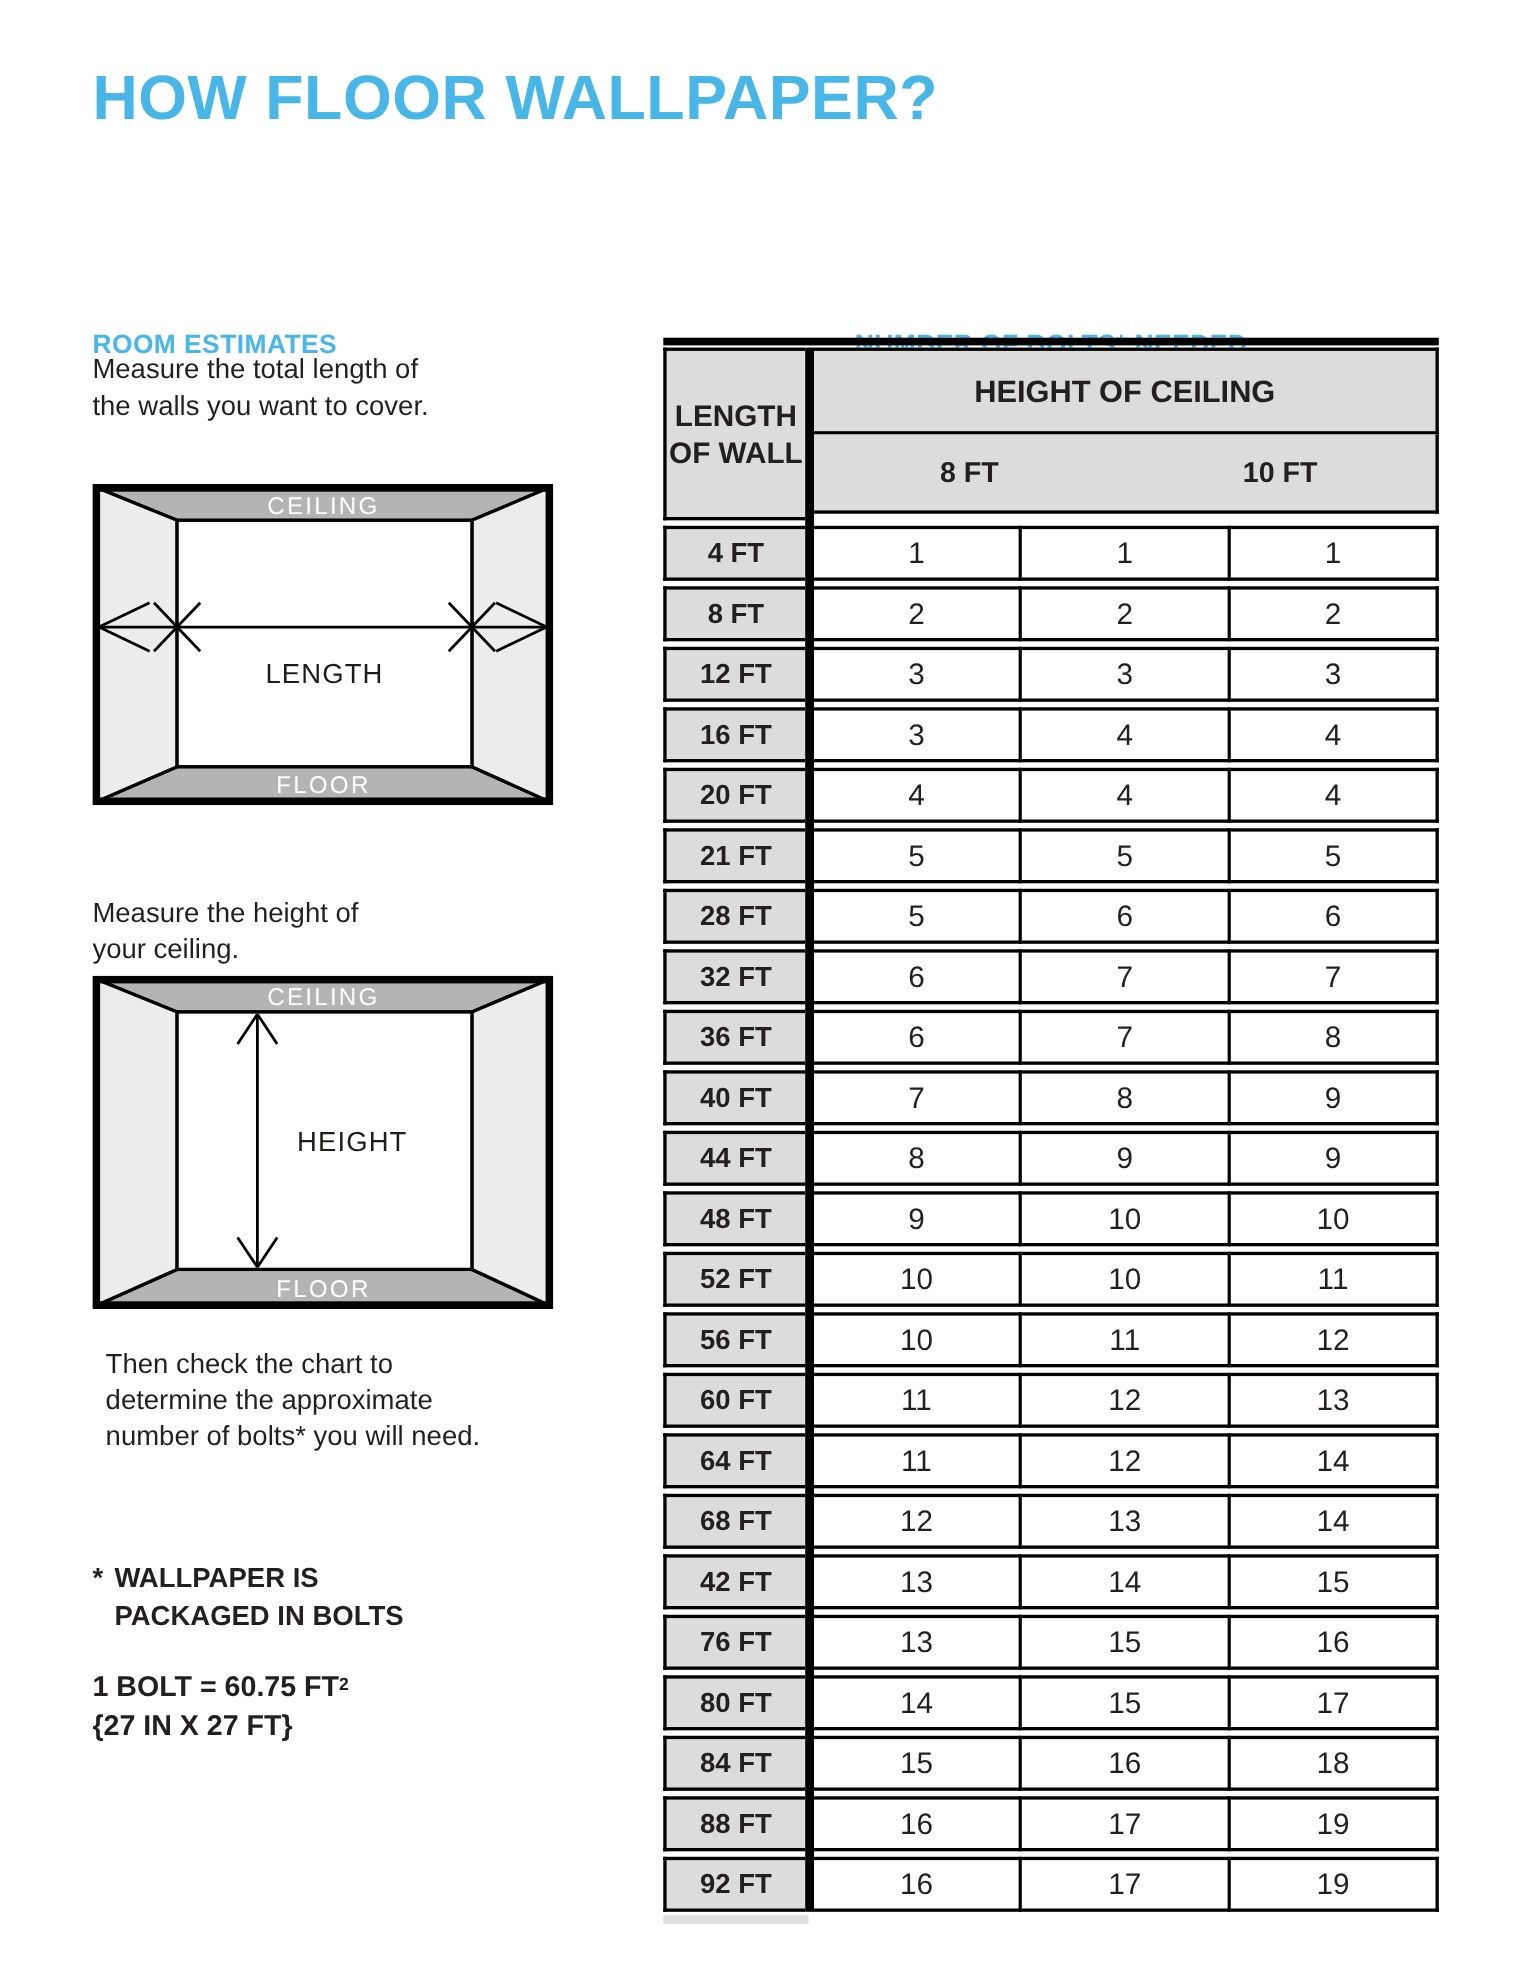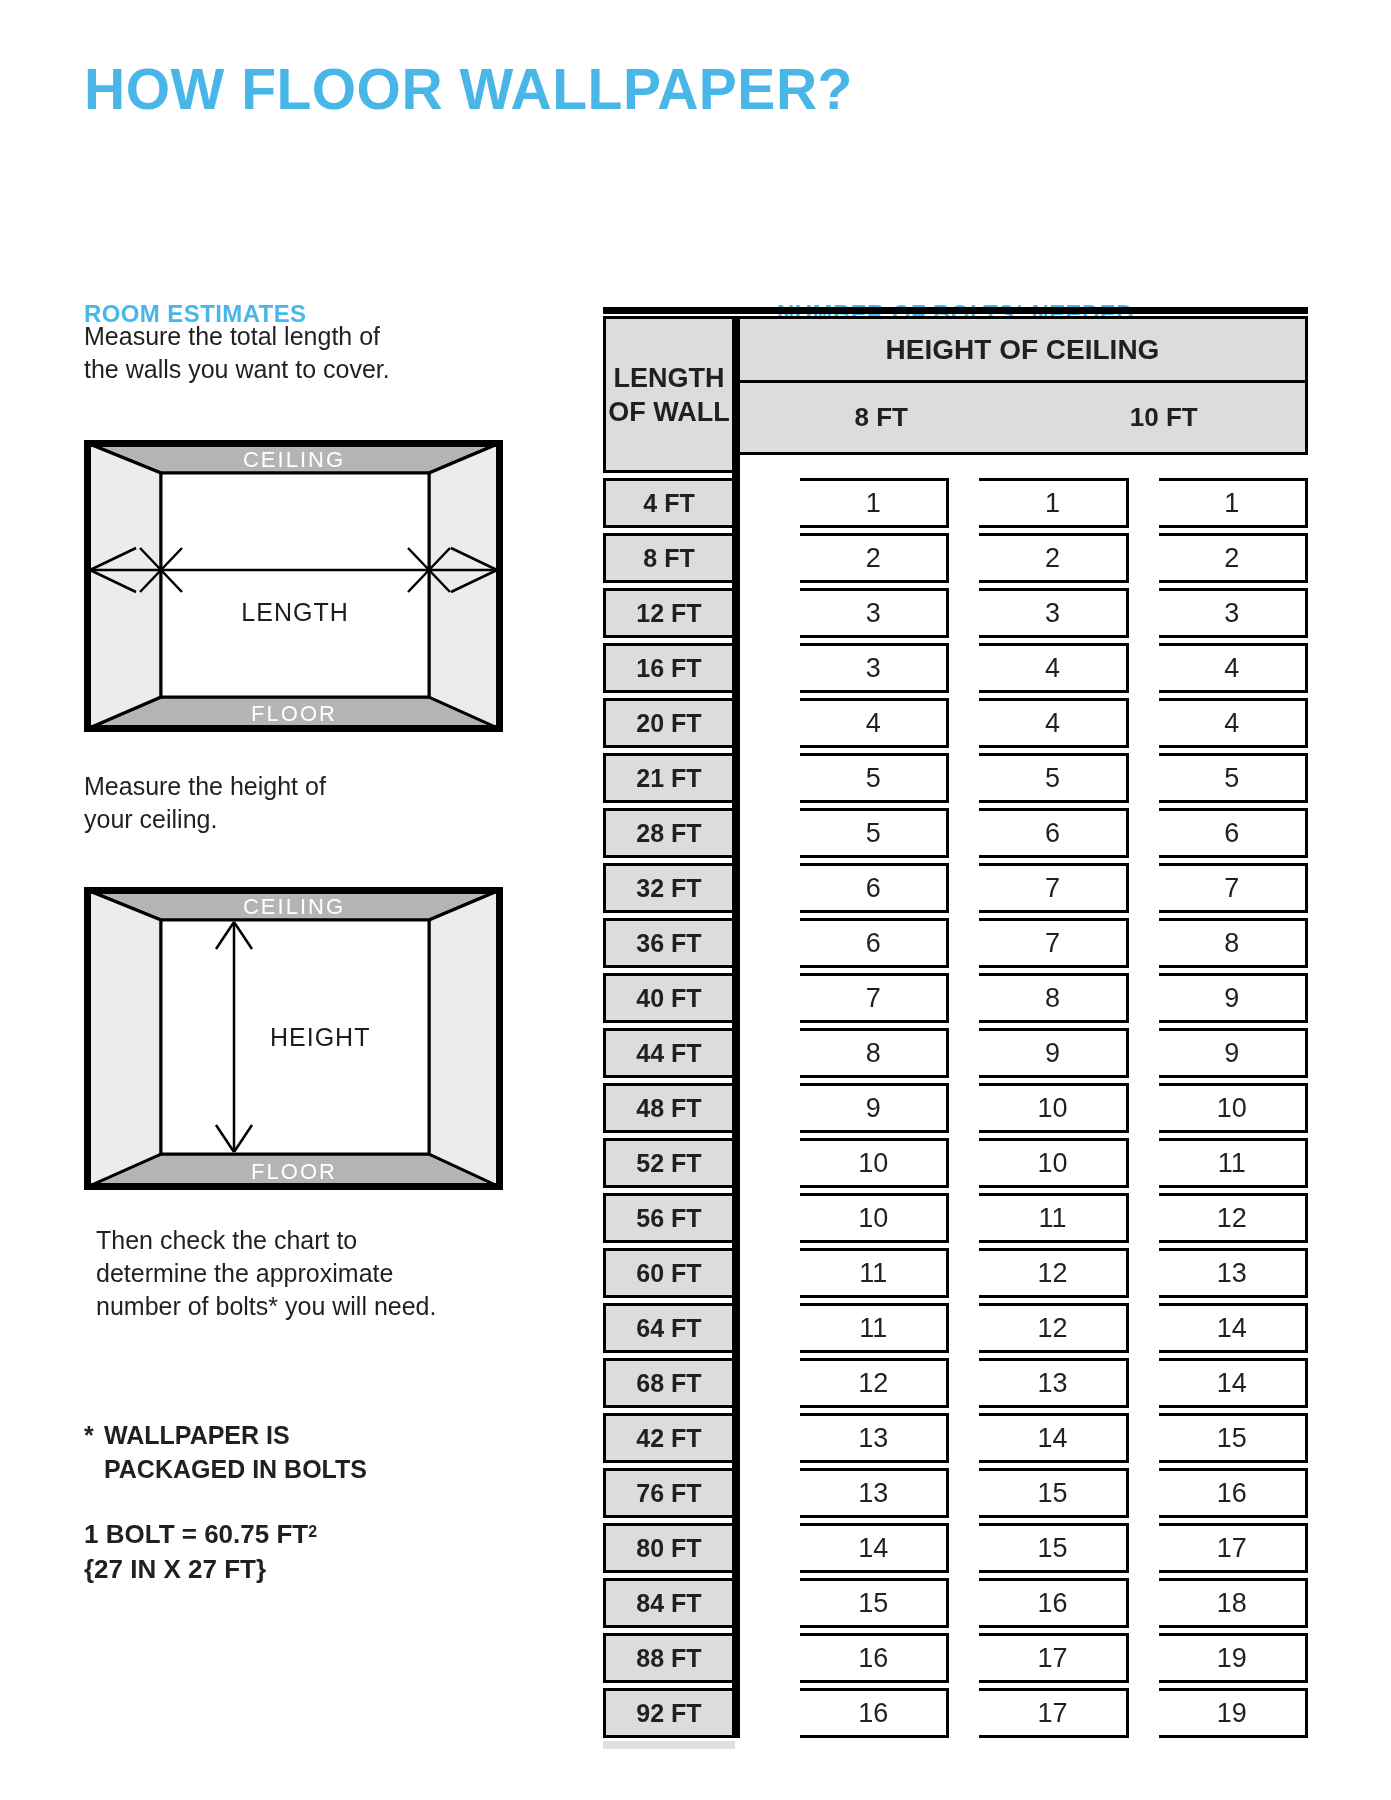--- a/index.html
+++ b/index.html
@@ -17,21 +17,21 @@
   .sec-head {
     font-size:24px; font-weight:bold; color:#49b6e8; letter-spacing:0.4px;
     white-space:nowrap;
     margin-top:40px;
   }
   #room-head  { left:84px; top:260px; }
   #bolts-head { left:603px; top:260px; width:705px; text-align:center; }
 
   .para { font-size:25px; line-height:33px; }
   #para1 { left:84px; top:320px; }
-  #para2 { left:84px; top:770px; }
+  #para2 { left:84px; top:814px; }
   #para3 { left:96px; top:1224px; }
 
   #footnote { left:84px; top:1418px; font-size:25px; line-height:34px; font-weight:bold; }
   #footnote .star { display:inline-block; width:20px; }
   #footnote .fl2  { padding-left:20px; }
 
   #bolteq { left:84px; top:1514px; font-size:26px; font-weight:bold; line-height:35px; }
   #bolteq sup { font-size:16px; vertical-align:6px; }
 
   .diagram { position:absolute; left:84px; }
@@ -48,34 +48,34 @@
   .t-header { display:flex; margin-bottom:5px; }
   .t-corner {
     width:129px; height:157px; background:#dcdcdc;
     border:3px solid #000; border-right:none;
     display:flex; align-items:center; justify-content:center; text-align:center;
     font-size:27px; font-weight:bold; line-height:34px;
   }
   .t-spacer { width:8px; flex:0 0 8px; }
   .hdr-right { flex:1; display:flex; flex-direction:column; }
   .hoc-cell {
-    height:67px; background:#dcdcdc; border:3px solid #000; border-left:none;
+    height:79px; background:#dcdcdc; border:3px solid #000; border-left:none;
     display:flex; align-items:center; justify-content:center;
     font-size:28px; font-weight:bold;
   }
   .sub-row {
     height:72px; background:#dcdcdc; border:3px solid #000; border-left:none; border-top:none;
     display:flex;
   }
   .sub-cell {
     flex:1; display:flex; align-items:center; justify-content:center;
     font-size:26px; font-weight:bold;
   }
 
-  .t-row { display:flex; height:50px; margin-bottom:5px;gap:30px; }
+  .t-row { display:flex; height:50px; margin-bottom:5px; }
   .t-label {
     width:129px; flex:0 0 129px; background:#dcdcdc;
     border:3px solid #000; border-right:none;
     display:flex; align-items:center; justify-content:center;
     font-size:25px; font-weight:bold;
   }
   .t-cell {
     flex:1; background:#fff; border:3px solid #000; border-left:none;
     display:flex; align-items:center; justify-content:center;
     font-size:27px;

